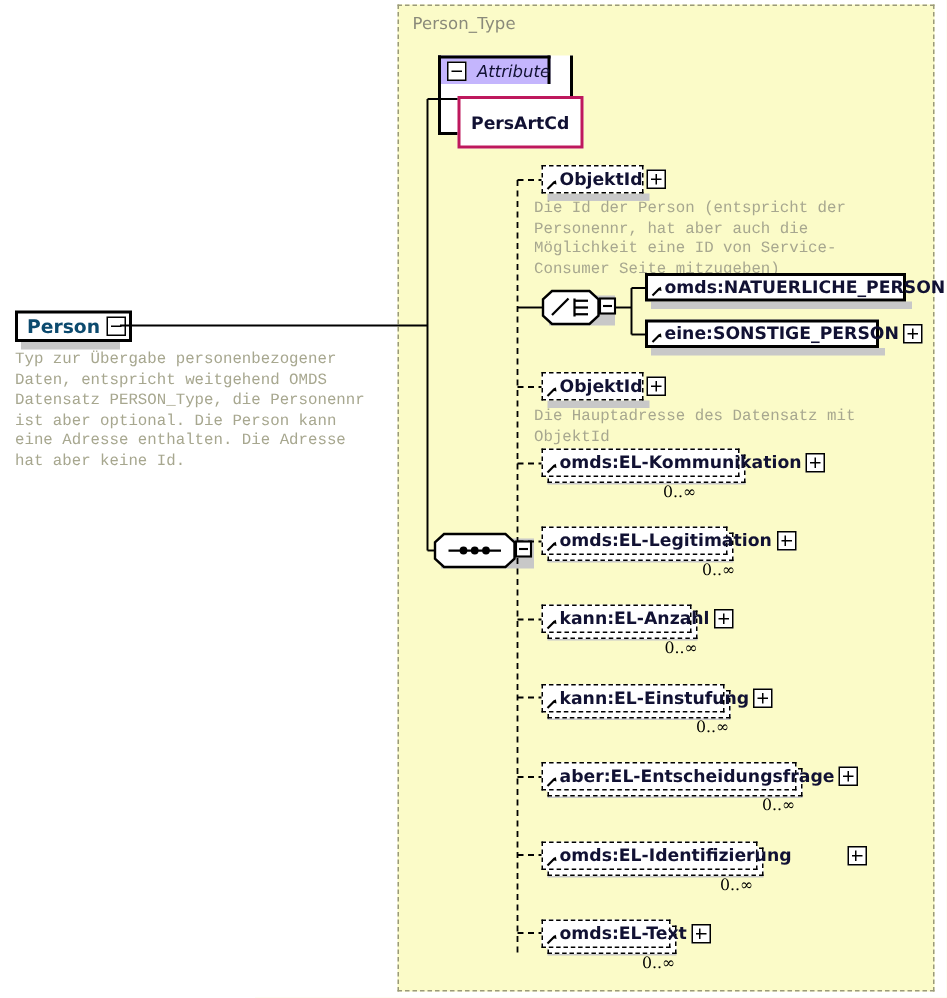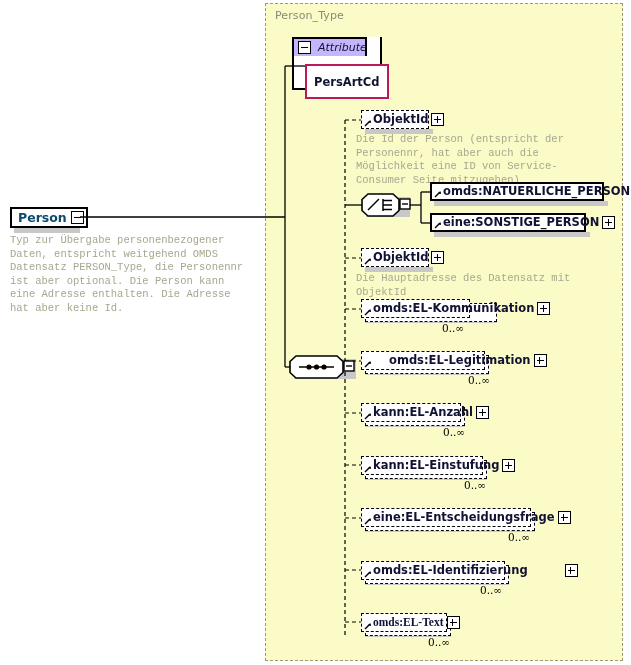--- a/index.html
+++ b/index.html
@@ -197,33 +197,33 @@
     <path d="M1,7 L6,2" stroke="#000" stroke-width="1.4" fill="none"></path>
     <path d="M6.6,1.2 L7,4 L4,3.2 Z" fill="#000"></path>
   </svg>
   <span class="lbl">ObjektId</span>
   <span class="expander plus"></span>
 </div>
 <div class="desc" style="left:356px;top:272px;width:248px;">Die Hauptadresse des Datensatz mit ObjektId</div>
 
 <div class="shadow" style="left:365px;top:318px;width:132px;height:5px;"></div>
 <div class="repeat-back" style="left:365px;top:303px;width:132px;"></div>
-<div class="node dashed" style="left:361px;top:299px;width:109px;">
+<div class="node dashed" style="left:361px;top:299px;width:132px;">
   <svg class="arrow" viewBox="0 0 8 8">
     <path d="M1,7 L6,2" stroke="#000" stroke-width="1.4" fill="none"></path>
     <path d="M6.6,1.2 L7,4 L4,3.2 Z" fill="#000"></path>
   </svg>
   <span class="lbl">omds:EL-Kommunikation</span>
   <span class="expander plus"></span>
 </div>
 <div class="occurs" style="left:442px;top:322px;">0..∞</div>
 
 <div class="shadow" style="left:365px;top:370px;width:124px;height:5px;"></div>
 <div class="repeat-back" style="left:365px;top:355px;width:124px;"></div>
-<div class="node dashed" style="left:361px;top:351px;width:124px;padding-left:16px;">
+<div class="node dashed" style="left:361px;top:351px;width:124px;">
   <svg class="arrow" viewBox="0 0 8 8">
     <path d="M1,7 L6,2" stroke="#000" stroke-width="1.4" fill="none"></path>
     <path d="M6.6,1.2 L7,4 L4,3.2 Z" fill="#000"></path>
   </svg>
   <span class="lbl">omds:EL-Legitimation</span>
   <span class="expander plus"></span>
 </div>
 <div class="occurs" style="left:468px;top:374px;">0..∞</div>
 
 <div class="shadow" style="left:365px;top:422px;width:100px;height:5px;"></div>
@@ -250,40 +250,40 @@
 </div>
 <div class="occurs" style="left:464px;top:479px;">0..∞</div>
 
 <div class="shadow" style="left:365px;top:527px;width:170px;height:5px;"></div>
 <div class="repeat-back" style="left:365px;top:512px;width:170px;"></div>
 <div class="node dashed" style="left:361px;top:508px;width:170px;">
   <svg class="arrow" viewBox="0 0 8 8">
     <path d="M1,7 L6,2" stroke="#000" stroke-width="1.4" fill="none"></path>
     <path d="M6.6,1.2 L7,4 L4,3.2 Z" fill="#000"></path>
   </svg>
-  <span class="lbl">eine:EL-Entscheidungsfrage</span>
+  <span class="lbl">aber:EL-Entscheidungsfrage</span>
   <span class="expander plus"></span>
 </div>
 <div class="occurs" style="left:508px;top:531px;">0..∞</div>
 
 <div class="shadow" style="left:365px;top:580px;width:144px;height:5px;"></div>
 <div class="repeat-back" style="left:365px;top:565px;width:144px;"></div>
 <div class="node dashed" style="left:361px;top:561px;width:144px;gap:34px;">
   <svg class="arrow" viewBox="0 0 8 8">
     <path d="M1,7 L6,2" stroke="#000" stroke-width="1.4" fill="none"></path>
     <path d="M6.6,1.2 L7,4 L4,3.2 Z" fill="#000"></path>
   </svg>
   <span class="lbl">omds:EL-Identifizierung</span>
   <span class="expander plus"></span>
 </div>
 <div class="occurs" style="left:480px;top:584px;">0..∞</div>
 
 <div class="shadow" style="left:365px;top:632px;width:86px;height:5px;"></div>
 <div class="repeat-back" style="left:365px;top:617px;width:86px;"></div>
-<div class="node dashed" style="left:361px;top:613px;width:86px;font-family:Liberation Serif, serif;">
+<div class="node dashed" style="left:361px;top:613px;width:86px;">
   <svg class="arrow" viewBox="0 0 8 8">
     <path d="M1,7 L6,2" stroke="#000" stroke-width="1.4" fill="none"></path>
     <path d="M6.6,1.2 L7,4 L4,3.2 Z" fill="#000"></path>
   </svg>
   <span class="lbl">omds:EL-Text</span>
   <span class="expander plus"></span>
 </div>
 <div class="occurs" style="left:428px;top:636px;">0..∞</div>
 
 </body></html>

